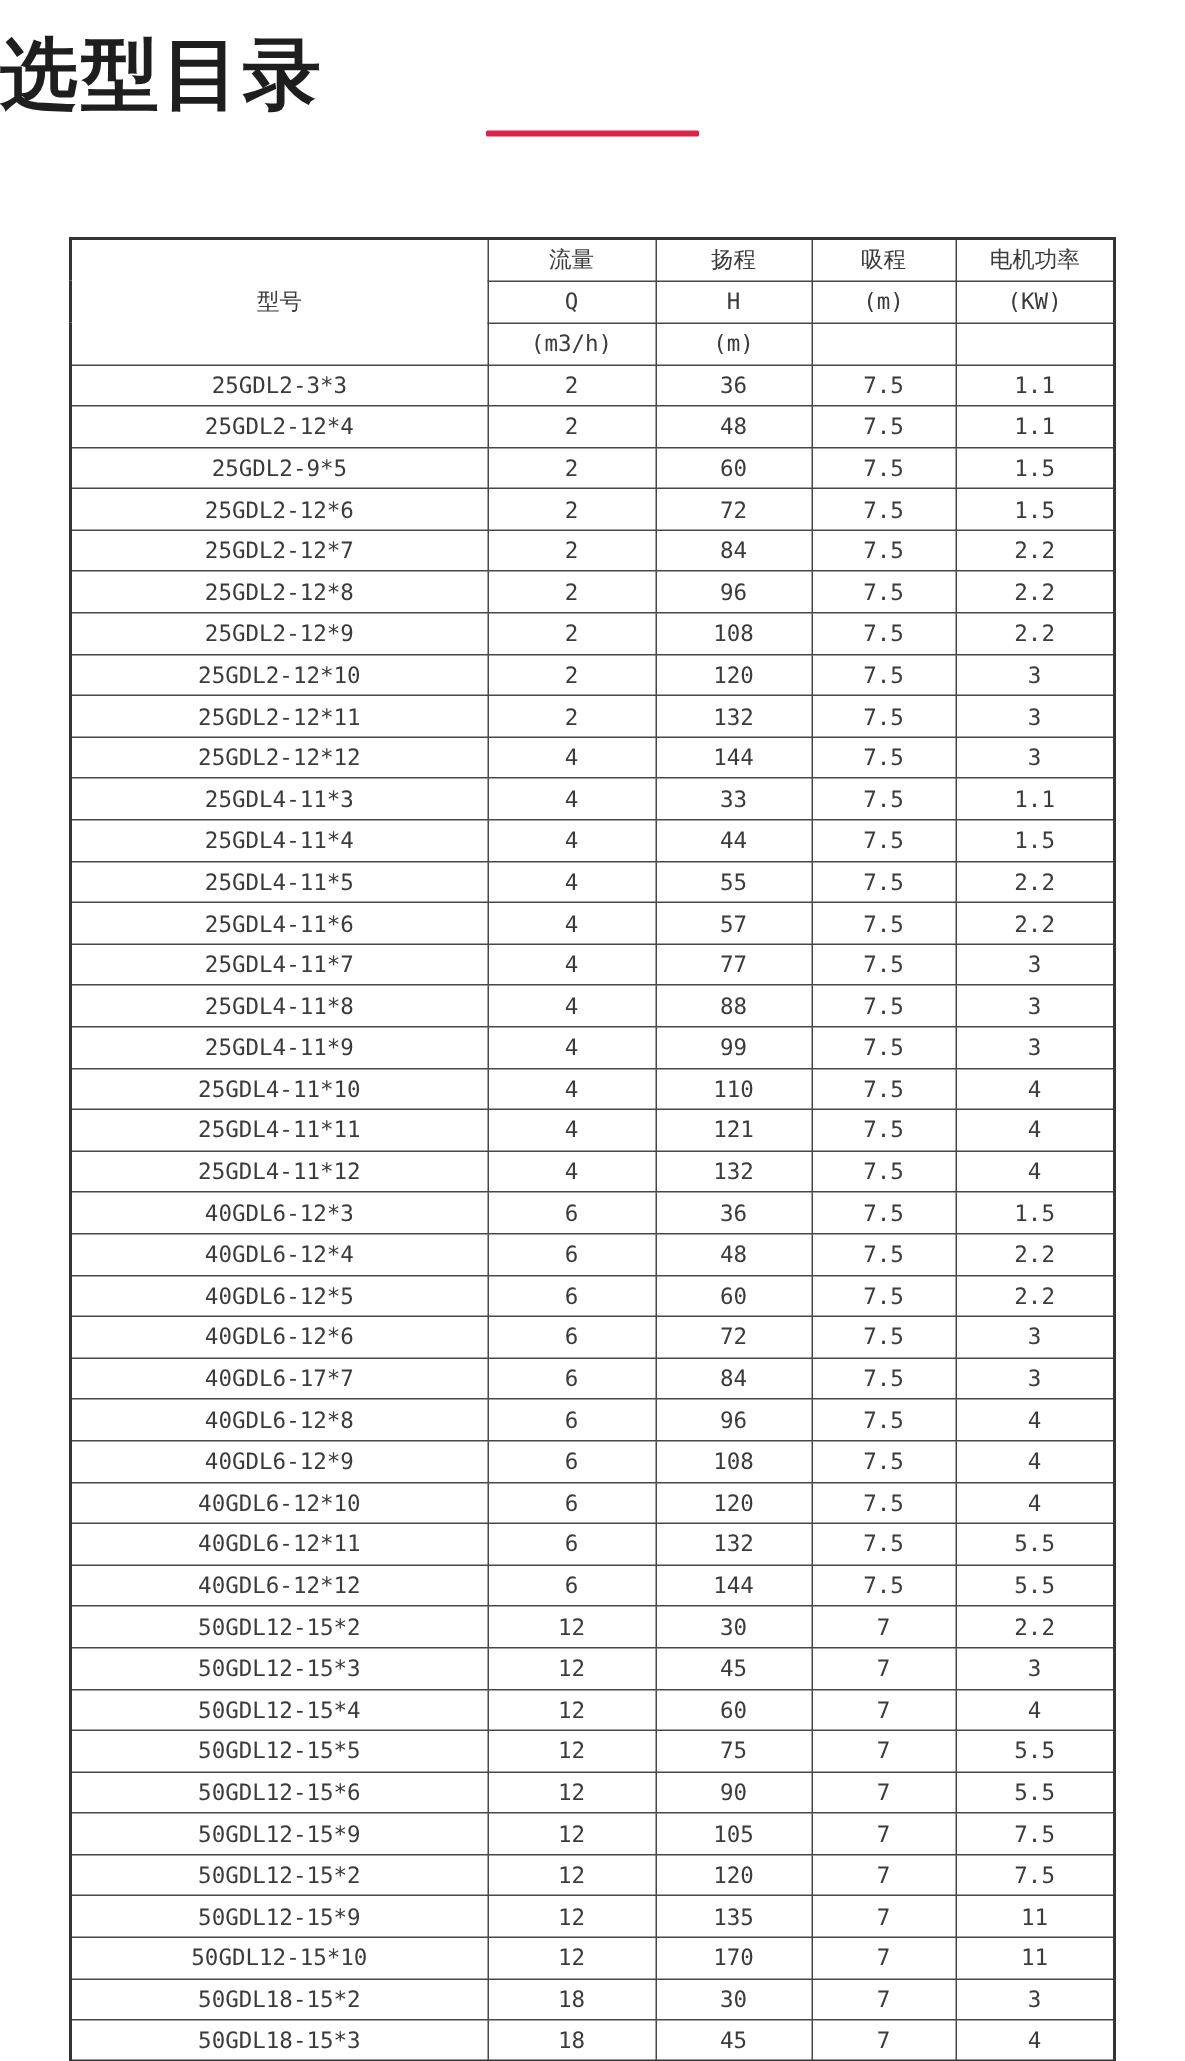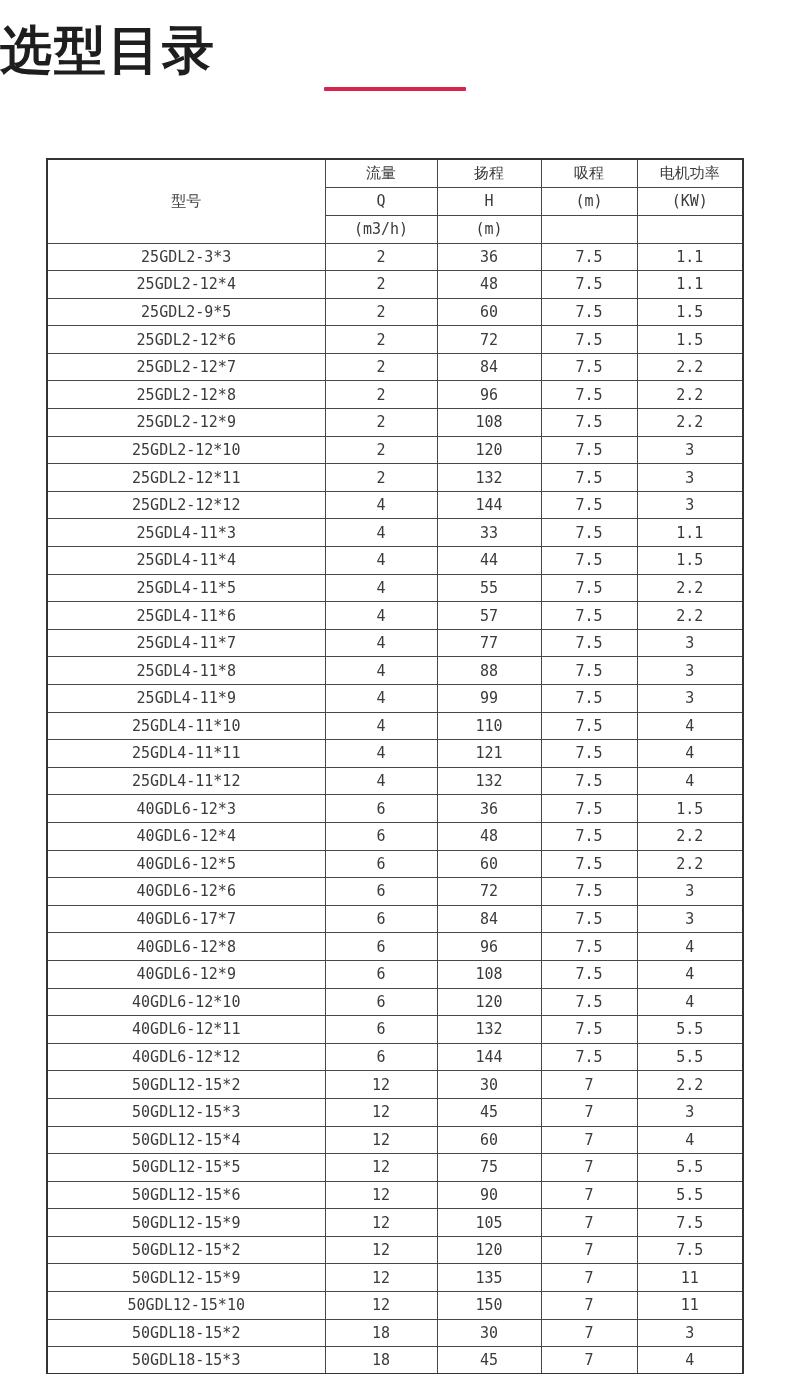--- a/index.html
+++ b/index.html
@@ -353,21 +353,21 @@
         <tr>
           <td>50GDL12-15*9</td>
           <td>12</td>
           <td>135</td>
           <td>7</td>
           <td>11</td>
         </tr>
         <tr>
           <td>50GDL12-15*10</td>
           <td>12</td>
-          <td>150</td>
+          <td>170</td>
           <td>7</td>
           <td>11</td>
         </tr>
         <tr>
           <td>50GDL18-15*2</td>
           <td>18</td>
           <td>30</td>
           <td>7</td>
           <td>3</td>
         </tr>

